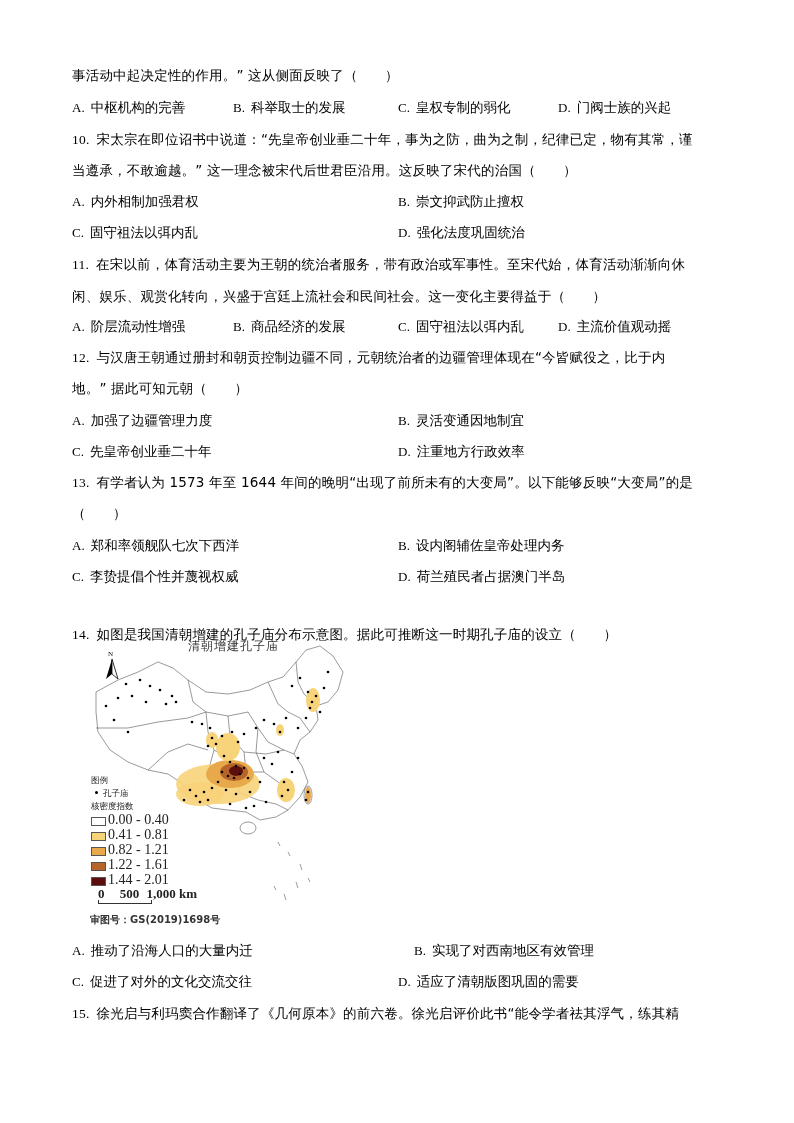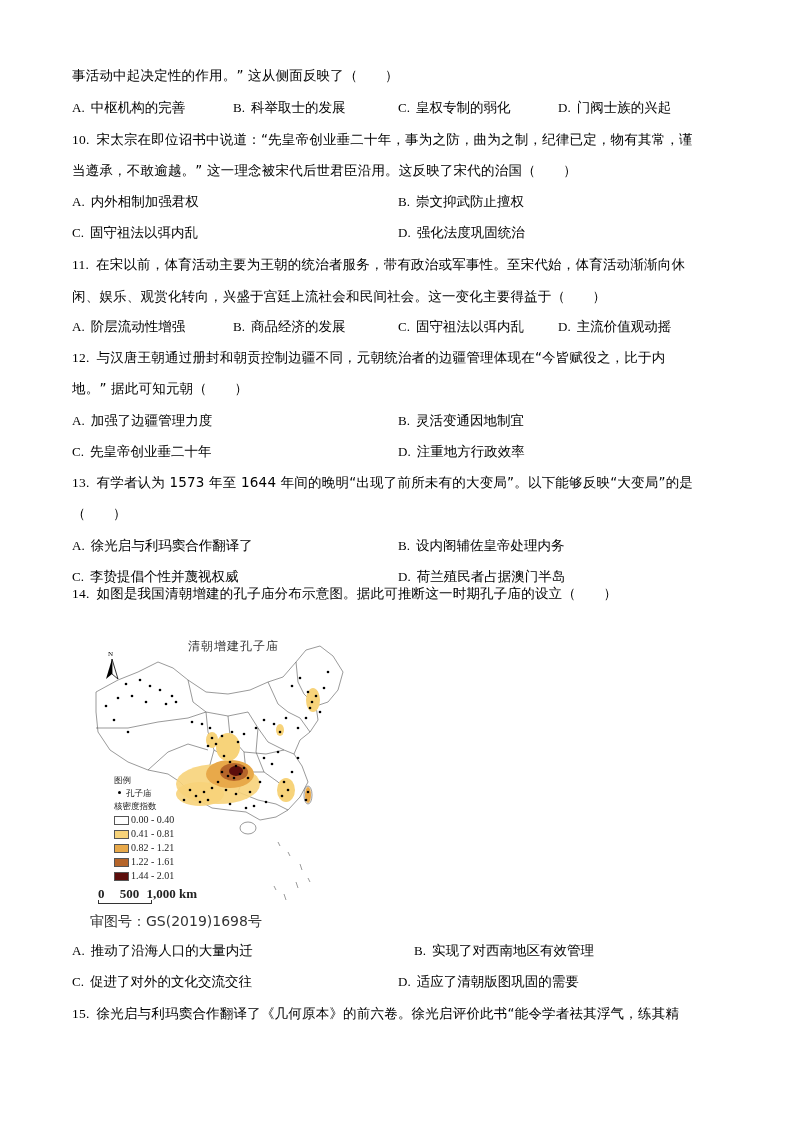--- a/index.html
+++ b/index.html
@@ -4,26 +4,26 @@
 <style>
   html, body { margin: 0; padding: 0; background: #ffffff; }
   body { width: 794px; height: 1123px; position: relative; overflow: hidden;
          font-family: "DejaVu Sans", "Liberation Sans", sans-serif; color: #000; }
   .line { position: absolute; left: 72px; font-size: 13.5px; line-height: 18px; white-space: nowrap; letter-spacing: 0.2px; }
   .opt { position: absolute; font-size: 13.5px; line-height: 18px; white-space: nowrap; }
   .opt .k { font-family: "Liberation Serif", serif; font-size: 13px; margin-right: 6px; }
   .num { font-family: "Liberation Serif", serif; font-size: 13.5px; margin-right: 7px; }
   .figure { position: absolute; left: 88px; top: 632px; width: 270px; height: 295px; }
   .map-title { position: absolute; left: 100px; top: 6px; font-family: Liberation Sans, sans-serif; font-size: 12px; color: #333; letter-spacing: 1px; }
-  .legend { position: absolute; left: 26px; top: 142px; font-size: 8.5px; color: #222; line-height: 13px; }
+  .legend { position: absolute; left: 3px; top: 142px; font-size: 8.5px; color: #222; line-height: 13px; }
   .legend .sw { display: inline-block; width: 13px; height: 7px; border: 1px solid #555; margin-right: 2px; vertical-align: middle; }
-  .legend .lbl { font-family: "Liberation Serif", serif; font-size: 10px; text-align: center; }
+  .legend .lbl { font-family: "Liberation Serif", serif; font-size: 14px; text-align: center; }
   .scale { position: absolute; left: 10px; top: 254px; font-family: "Liberation Serif", serif; font-size: 13px; font-weight: bold; color: #222; }
   .scalebar { position: absolute; left: 10px; top: 268px; width: 52px; height: 3px; border-left: 1px solid #333; border-right: 1px solid #333; border-bottom: 1px solid #333; }
-  .mapno { position: absolute; left: 2px; top: 281px; font-size: 14px; color: #333; }
+  .mapno { position: absolute; left: 2px; top: 281px; font-size: 10px; color: #333; font-weight: bold; }
 </style>
 </head>
 <body>
 
 <div class="line" style="top:66px">事活动中起决定性的作用。” 这从侧面反映了（　　）</div>
 <div class="opt" style="left:72px;top:98px"><span class="k">A.</span><span>中枢机构的完善</span></div>
 <div class="opt" style="left:233px;top:98px"><span class="k">B.</span><span>科举取士的发展</span></div>
 <div class="opt" style="left:398px;top:98px"><span class="k">C.</span><span>皇权专制的弱化</span></div>
 <div class="opt" style="left:558px;top:98px"><span class="k">D.</span><span>门阀士族的兴起</span></div>
 
@@ -43,26 +43,26 @@
 
 <div class="line" style="top:348px"><span class="num">12.</span><span>与汉唐王朝通过册封和朝贡控制边疆不同，元朝统治者的边疆管理体现在“今皆赋役之，比于内</span></div>
 <div class="line" style="top:379px">地。” 据此可知元朝（　　）</div>
 <div class="opt" style="left:72px;top:411px"><span class="k">A.</span><span>加强了边疆管理力度</span></div>
 <div class="opt" style="left:398px;top:411px"><span class="k">B.</span><span>灵活变通因地制宜</span></div>
 <div class="opt" style="left:72px;top:442px"><span class="k">C.</span><span>先皇帝创业垂二十年</span></div>
 <div class="opt" style="left:398px;top:442px"><span class="k">D.</span><span>注重地方行政效率</span></div>
 
 <div class="line" style="top:473px"><span class="num">13.</span><span>有学者认为 1573 年至 1644 年间的晚明“出现了前所未有的大变局”。以下能够反映“大变局”的是</span></div>
 <div class="line" style="top:504px">（　　）</div>
-<div class="opt" style="left:72px;top:536px"><span class="k">A.</span><span>徐光启与利玛窦合作翻译了</span></div>
+<div class="opt" style="left:72px;top:536px"><span class="k">A.</span><span>郑和率领舰队七次下西洋</span></div>
 <div class="opt" style="left:398px;top:536px"><span class="k">B.</span><span>设内阁辅佐皇帝处理内务</span></div>
 <div class="opt" style="left:72px;top:567px"><span class="k">C.</span><span>李贽提倡个性并蔑视权威</span></div>
 <div class="opt" style="left:398px;top:567px"><span class="k">D.</span><span>荷兰殖民者占据澳门半岛</span></div>
 
-<div class="line" style="top:584px"><span class="num">14.</span><span>如图是我国清朝增建的孔子庙分布示意图。据此可推断这一时期孔子庙的设立（　　）</span></div>
+<div class="line" style="top:625px"><span class="num">14.</span><span>如图是我国清朝增建的孔子庙分布示意图。据此可推断这一时期孔子庙的设立（　　）</span></div>
 
 <div class="figure">
   <div class="map-title">清朝增建孔子庙</div>
 
   <div style="position:absolute;left:16px;top:18px;width:16px;height:30px;">
     <div style="position:absolute;left:4px;top:0;font-size:7px;font-family:'Liberation Serif',serif;">N</div>
     <svg width="16" height="22" style="position:absolute;top:9px;left:0">
       <polygon points="8,0 2,20 8,15" fill="#000"></polygon>
       <polygon points="8,0 14,20 8,15" fill="#fff" stroke="#000" stroke-width="0.8"></polygon>
     </svg>

